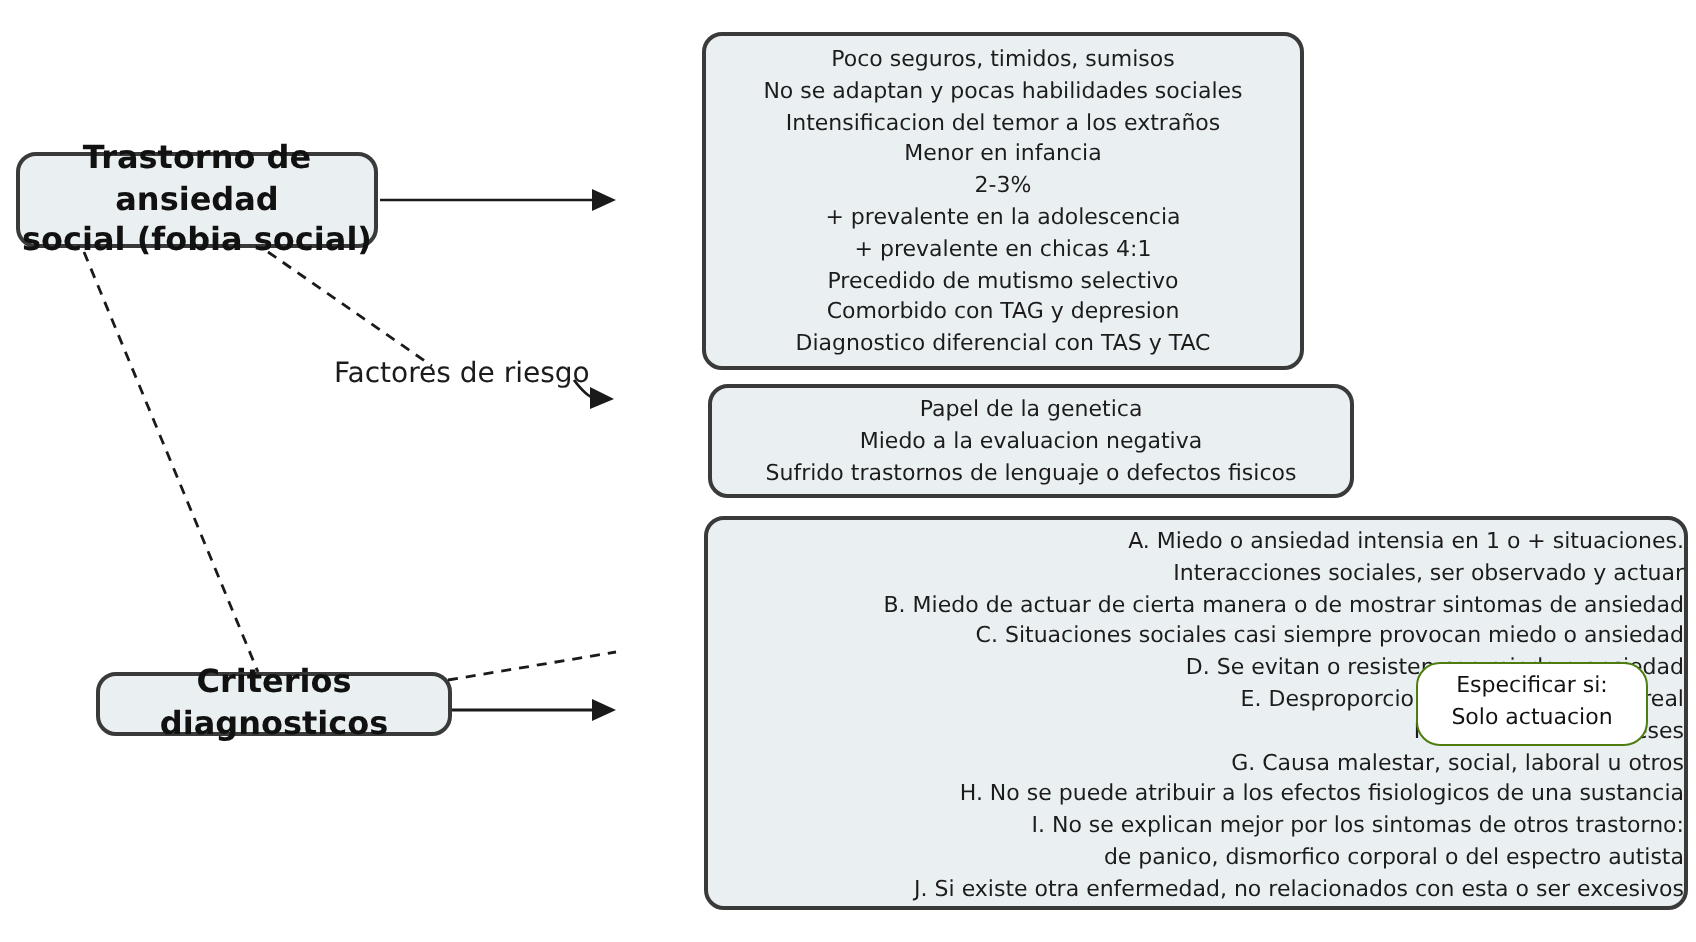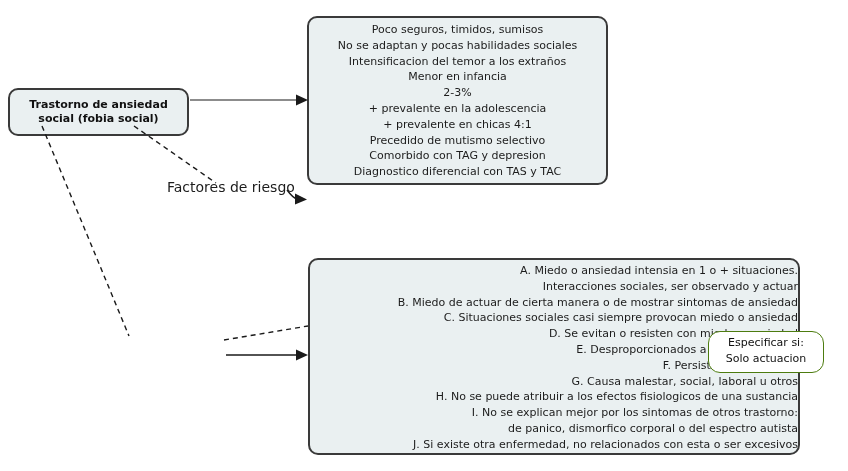--- a/index.html
+++ b/index.html
@@ -16,27 +16,27 @@
     background:#eaf0f1;
     border:2px solid #3a3a3a;
     border-radius:10px;
     box-sizing:border-box;
     text-align:center;
     white-space:pre-line;
   }
   .label-node{
     display:flex;align-items:center;justify-content:center;
     font-weight:bold;
-    font-size:11px;
+    font-size:16px;
     line-height:1.3;
-    margin-top:12px;
   }
   .text-node{
     font-size:11px;
     color:#1c1c1c;
+    margin-left:44px;
   }
   .overview-node{left:307px;top:16px;width:301px;height:169px;line-height:15.8px;padding-top:4px;}
   .risk-node{left:310px;top:192px;width:323px;height:57px;line-height:16px;padding-top:3px;}
   .criteria-node{left:308px;top:258px;width:492px;height:197px;line-height:15.8px;padding-top:3px;text-align:right;}
   .root-node{left:8px;top:76px;width:181px;height:48px;}
   .criteria-label-node{left:48px;top:336px;width:178px;height:32px;}
   .specifier-node{
     left:708px;top:331px;width:116px;height:42px;
     background:#ffffff;
     border:1px solid #4d7c0f;
@@ -101,31 +101,35 @@
 Menor en infancia
 2-3%
 + prevalente en la adolescencia
 + prevalente en chicas 4:1
 Precedido de mutismo selectivo
 Comorbido con TAG y depresion
 Diagnostico diferencial con TAS y TAC</div>
 
   <div class="edge-label">Factores de riesgo</div>
 
+  <div class="node text-node risk-node">Papel de la genetica
+Miedo a la evaluacion negativa
+Sufrido trastornos de lenguaje o defectos fisicos</div>
 
   <div class="node text-node criteria-node">A. Miedo o ansiedad intensia en 1 o + situaciones.
 Interacciones sociales, ser observado y actuar
 B. Miedo de actuar de cierta manera o de mostrar sintomas de ansiedad
 C. Situaciones sociales casi siempre provocan miedo o ansiedad
 D. Se evitan o resisten con miedo o ansiedad
 E. Desproporcionados a la amenaza real
 F. Persistente, +6 meses
 G. Causa malestar, social, laboral u otros
 H. No se puede atribuir a los efectos fisiologicos de una sustancia
 I. No se explican mejor por los sintomas de otros trastorno:
 de panico, dismorfico corporal o del espectro autista
 J. Si existe otra enfermedad, no relacionados con esta o ser excesivos</div>
 
   <div class="specifier-node node-specifier" style="position:absolute;text-align:center;box-sizing:border-box;white-space:pre-line;">Especificar si:
 Solo actuacion</div>
 
+  <div class="node label-node criteria-label-node">Criterios diagnosticos</div>
 
 </div>
 
 </body></html>

